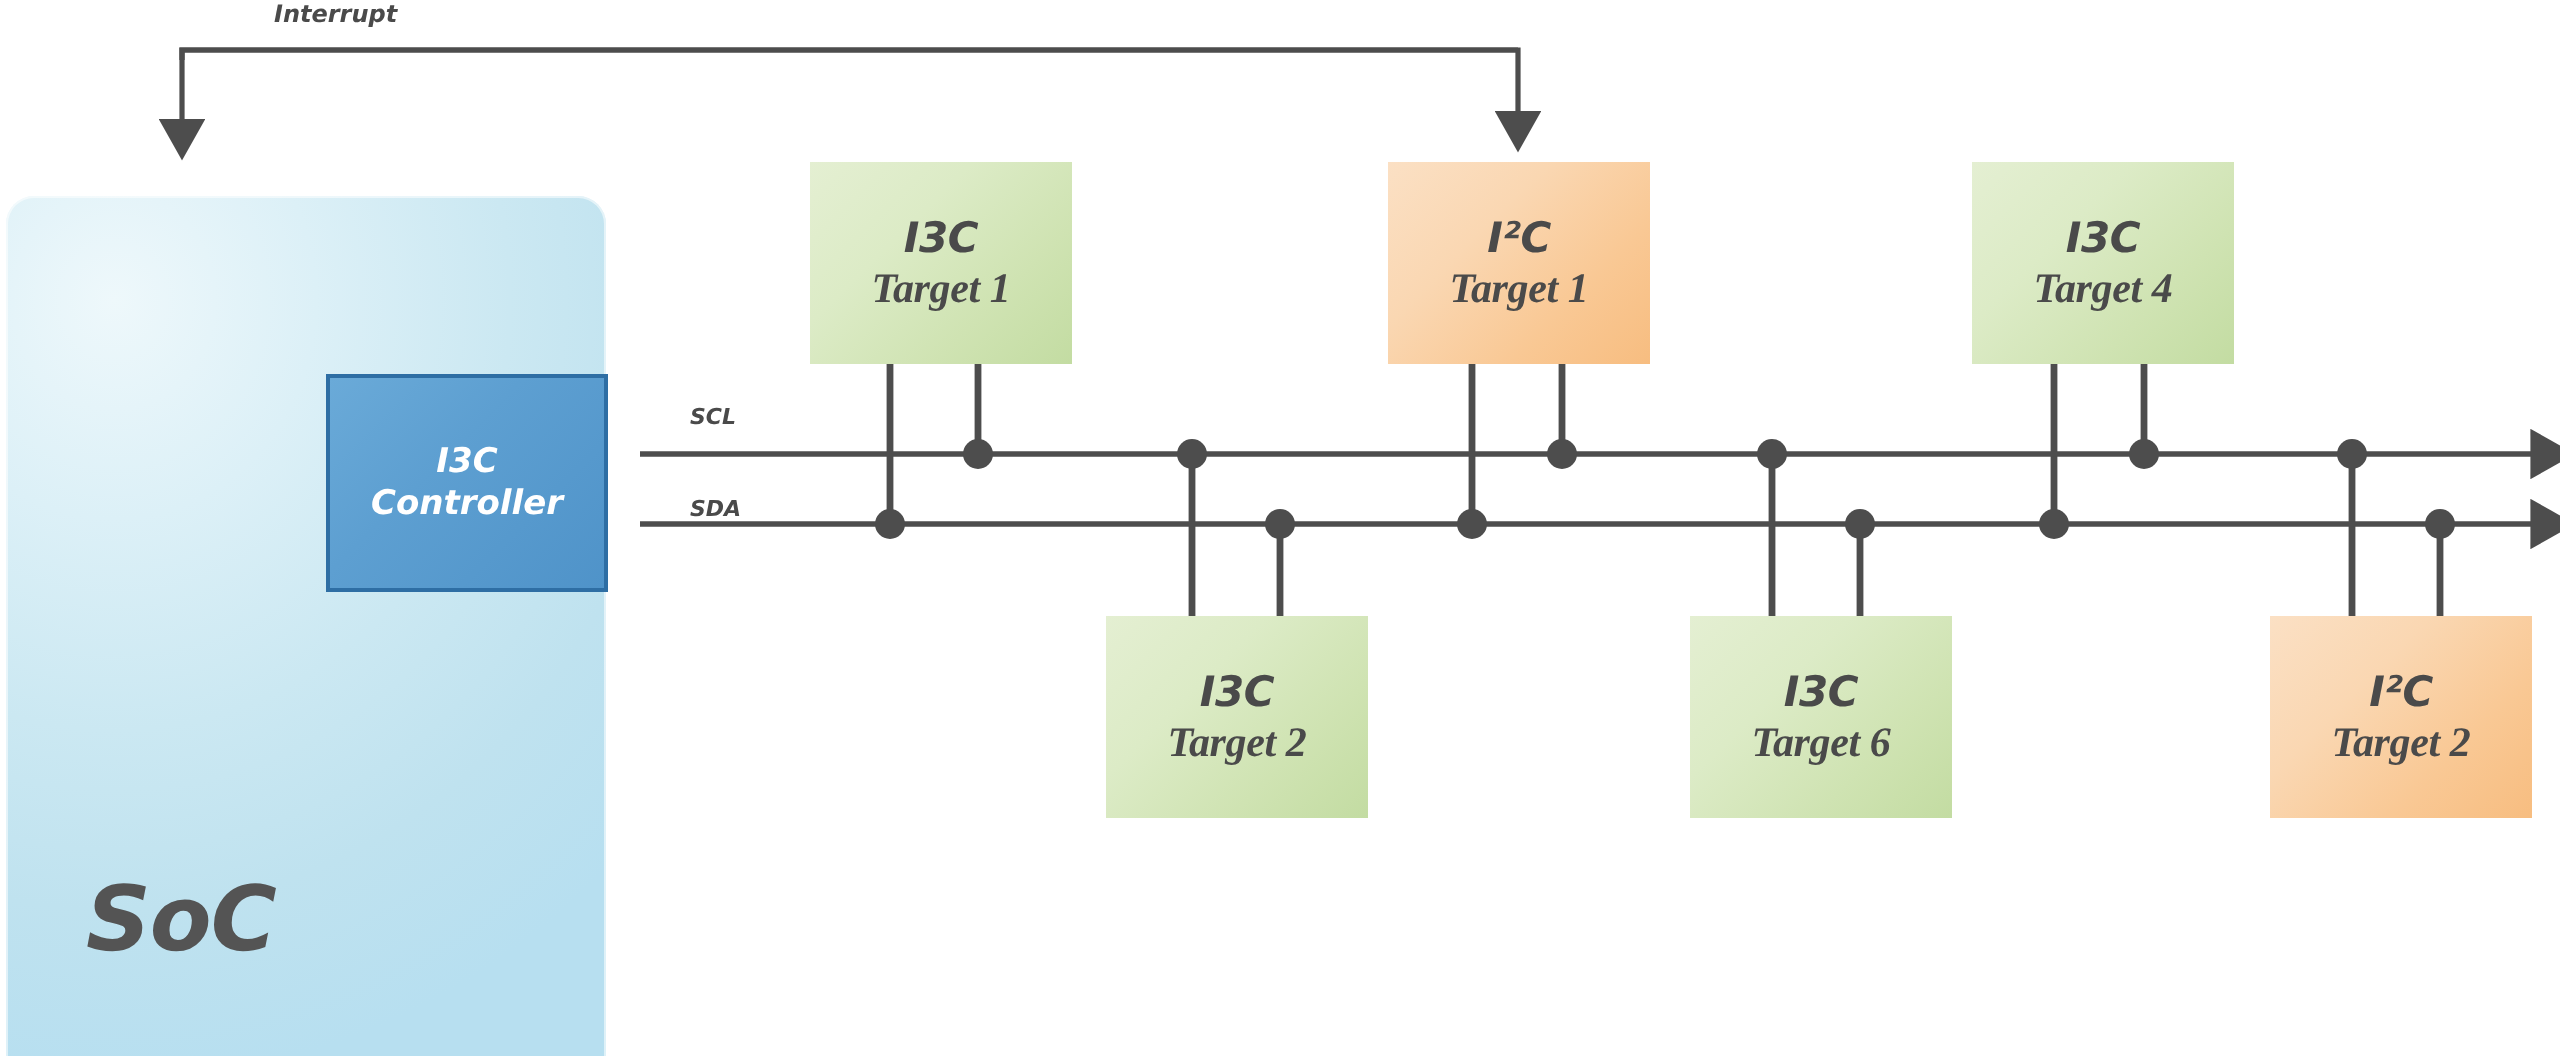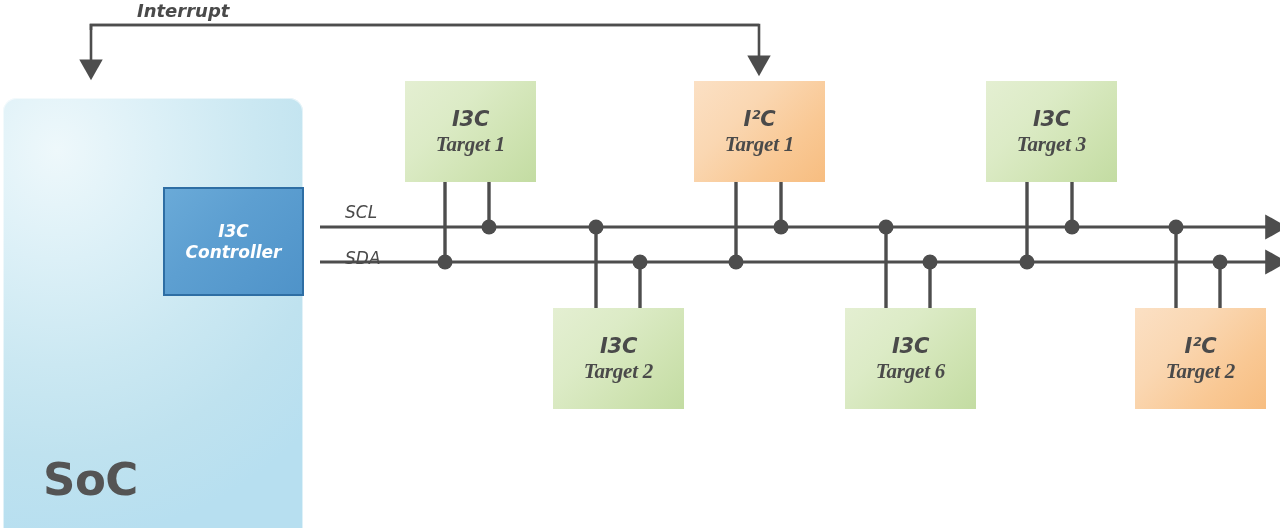--- a/index.html
+++ b/index.html
@@ -36,23 +36,23 @@
     background:
       radial-gradient(120% 90% at 18% 12%, #eef8fb 0%, #dcf0f7 28%, #cbe8f2 55%, #bfe2ef 78%, #b7dff0 100%);
     box-shadow: inset 0 0 0 1px rgba(255,255,255,0.55);
   }
   .soc-label {
     position: absolute;
     left: 40px;
     top: 335px;
     font-size: 45px;
     font-weight: bold;
+    font-style: italic;
     color: #545454;
     letter-spacing: -0.5px;
-    margin-top: 20px;
   }
 
   
   .controller {
     position: absolute;
     left: 163px;
     top: 187px;
     width: 141px;
     height: 109px;
     background: linear-gradient(135deg, #6aaad8 0%, #5d9fd1 40%, #4f93c9 100%);
@@ -91,32 +91,32 @@
   }
   .tbox.orange {
     background: linear-gradient(135deg, #fbe0c4 0%, #fad7b2 35%, #f9c894 70%, #f7bd80 100%);
   }
   .tbox .l1 { display:block; }
   .tbox .l2 { display:block;font-family:Liberation Serif, serif; }
 
   
   .buslabel {
     position: absolute;
-    font-size: 17px;
-    font-weight: normal;
+    font-size: 11px;
+    font-weight: bold;
     font-style: italic;
     color: #4a4a4a;
   }
 
   
   .int-label {
     position: absolute;
     left: 137px;
     top: 0px;
-    font-size: 18px;
+    font-size: 12px;
     font-weight: bold;
     font-style: italic;
     color: #4a4a4a;
   }
 </style>
 </head>
 <body>
 
 <div id="stage">
 
@@ -201,21 +201,21 @@
     <span class="l2">Target 1</span>
   </div>
 
   <div class="tbox green" style="left:845px; top:308px; width:131px; height:101px;">
     <span class="l1">I3C</span>
     <span class="l2">Target 6</span>
   </div>
 
   <div class="tbox green" style="left:986px; top:81px; width:131px; height:101px;">
     <span class="l1">I3C</span>
-    <span class="l2">Target 3</span>
+    <span class="l2">Target 4</span>
   </div>
 
   <div class="tbox orange" style="left:1135px; top:308px; width:131px; height:101px;">
     <span class="l1">I²C</span>
     <span class="l2">Target 2</span>
   </div>
 
 </div>
 
 </body></html>

